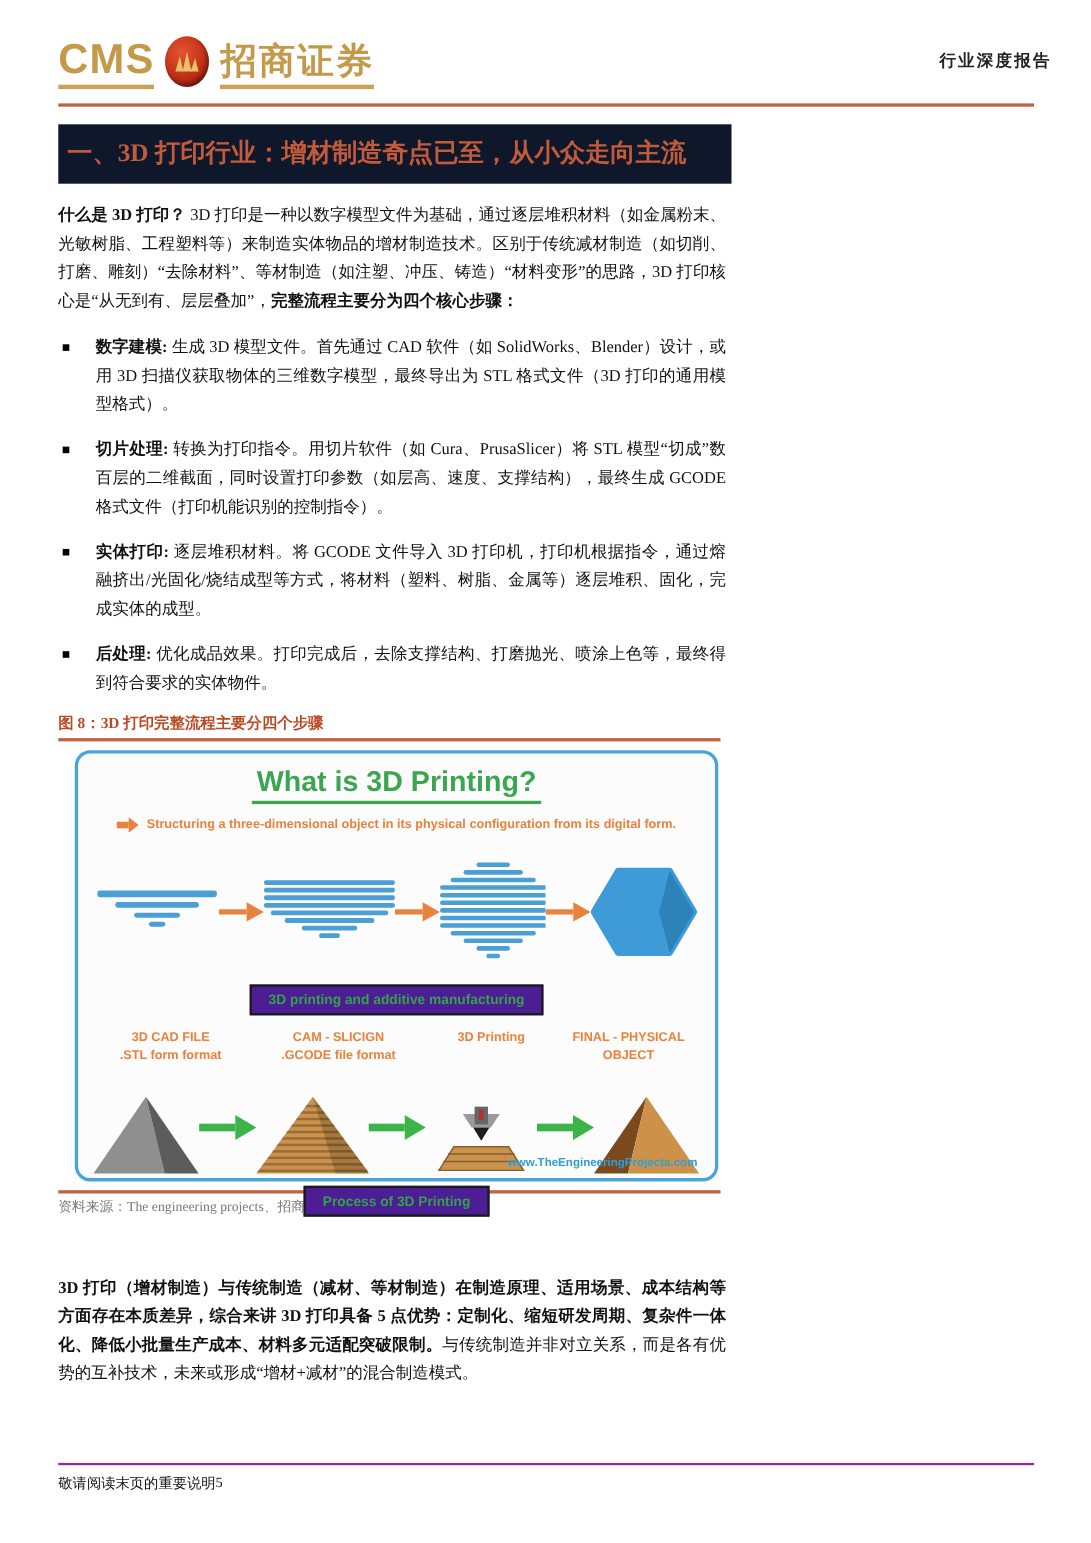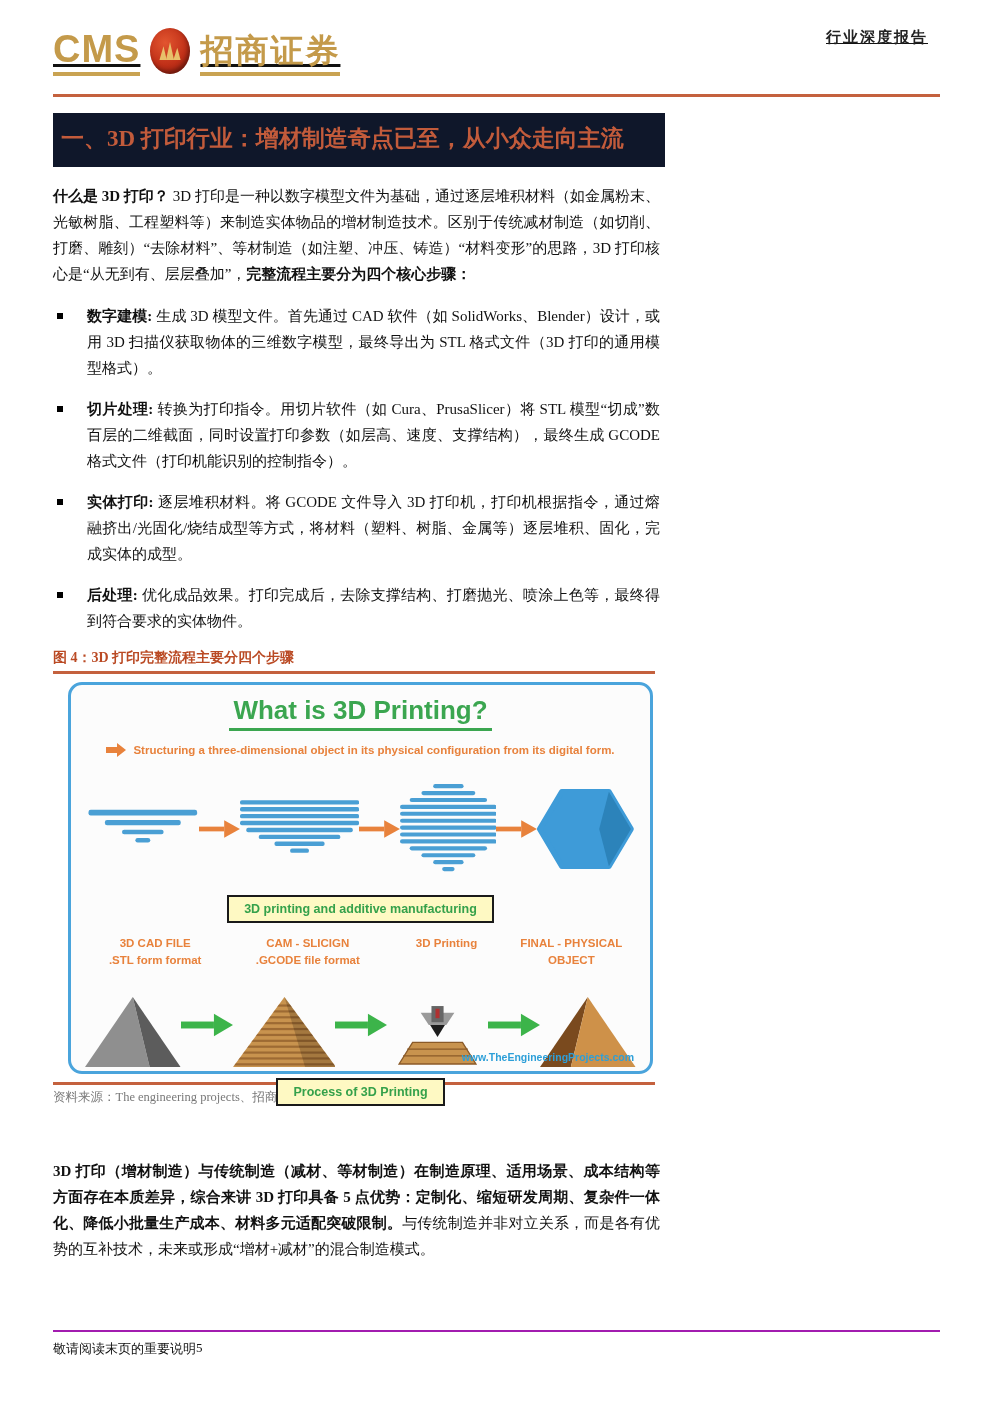--- a/index.html
+++ b/index.html
@@ -1,22 +1,22 @@
 <!DOCTYPE html>
 <html><head>
 <meta charset="utf-8">
 <style>
   * { margin:0; padding:0; box-sizing:border-box; }
   html,body { background:#ffffff; }
   body { width:992px; font-family:"Liberation Serif", serif; color:#111; }
   .page { position:relative; width:992px; height:1403px; background:#fff; overflow:hidden; }
 
   
-  .header-row { display:flex; justify-content:space-between; align-items:flex-start;
-                margin:28px 64px 0 53px; height:58px;text-decoration:underline; }
+  .header-row { display:flex; justify-content:space-between; align-items:center;
+                margin:28px 36px 0 53px; height:58px; }
   .logo { display:flex; align-items:flex-end; gap:10px; }
   .logo-cms { font-family:"Liberation Sans", sans-serif; font-weight:bold; font-size:38px;
               color:#C49A4A; line-height:1; border-bottom:4px solid #C9A352; padding-bottom:4px; letter-spacing:1px; }
   .m-badge { width:40px; height:46px; border-radius:50%;
              background:radial-gradient(circle at 38% 32%, #E2552F 0%, #C03018 55%, #8E1B0E 100%);
              display:flex; align-items:center; justify-content:center; margin-bottom:2px;
              box-shadow:inset -2px -3px 4px rgba(0,0,0,.35); }
   .m-badge svg { width:26px; height:22px; }
   .logo-brand { font-weight:bold; font-size:33px; color:#C49A4A; line-height:1;
                 border-bottom:4px solid #C9A352; padding-bottom:4px; letter-spacing:2px; }
@@ -43,21 +43,21 @@
                  padding-bottom:4px; border-bottom:3px solid #C4613E; }
   .fig-box { position:relative; margin:8px 0 0 15px; width:585px; height:392px;
              border:3px solid #4AA4DC; border-radius:14px; background:#FCFCFC; padding:10px 12px; }
   .fig-title-wrap { text-align:center; }
   .fig-title { display:inline-block; font-family:"Liberation Sans", sans-serif; font-weight:bold;
                font-size:26px; color:#3BA650; border-bottom:3px solid #3BA650; padding:0 4px 2px; }
   .fig-subtitle { margin-top:12px; display:flex; align-items:center; justify-content:center; gap:7px;
                   font-family:"Liberation Sans", sans-serif; font-weight:bold; font-size:11.5px; color:#E8823C; }
   .shapes-row { margin-top:12px; display:flex; align-items:center; justify-content:space-between; padding:0 4px; height:120px; }
   .mid-box-row { margin-top:6px; text-align:center; }
-  .g-box { display:inline-block; border:2px solid #1a1a1a; background:#fef9c3; color:#35A14B;
+  .g-box { display:inline-block; border:2px solid #1a1a1a; background:#4c1d95; color:#35A14B;
            font-family:"Liberation Sans", sans-serif; font-weight:bold; font-size:12.5px; padding:5px 15px; }
   .steps-labels { margin-top:12px; display:grid; grid-template-columns:26% 29% 21% 24%;
                   font-family:"Liberation Sans", sans-serif; font-weight:bold; font-size:11.5px;
                   color:#E8823C; text-align:center; line-height:1.45; }
   .pyr-row { margin-top:6px; display:flex; align-items:flex-end; justify-content:space-between; padding:0 2px; height:96px; }
   .pyr-row .arrow-slot { align-self:center; margin-top:10px; }
   .bottom-box-row { margin-top:8px; text-align:center; }
   .fig-site { position:absolute; right:16px; bottom:8px; font-family:"Liberation Sans", sans-serif;
               font-weight:bold; font-size:10.5px; color:#2D9FD8; }
   .fig-bottom-rule { margin-top:8px; width:602px; height:3px; background:#C4613E; }
@@ -97,21 +97,21 @@
 
     <p class="body-par"><b class="lead">什么是 3D 打印？</b><span>3D 打印是一种以数字模型文件为基础，通过逐层堆积材料（如金属粉末、光敏树脂、工程塑料等）来制造实体物品的增材制造技术。区别于传统减材制造（如切削、打磨、雕刻）“去除材料”、等材制造（如注塑、冲压、铸造）“材料变形”的思路，3D 打印核心是“从无到有、层层叠加”，</span><b>完整流程主要分为四个核心步骤：</b></p>
 
     <ul class="bullets">
       <li><b>数字建模:</b><span>生成 3D 模型文件。首先通过 CAD 软件（如 SolidWorks、Blender）设计，或用 3D 扫描仪获取物体的三维数字模型，最终导出为 STL 格式文件（3D 打印的通用模型格式）。</span></li>
       <li><b>切片处理:</b><span>转换为打印指令。用切片软件（如 Cura、PrusaSlicer）将 STL 模型“切成”数百层的二维截面，同时设置打印参数（如层高、速度、支撑结构），最终生成 GCODE 格式文件（打印机能识别的控制指令）。</span></li>
       <li><b>实体打印:</b><span>逐层堆积材料。将 GCODE 文件导入 3D 打印机，打印机根据指令，通过熔融挤出/光固化/烧结成型等方式，将材料（塑料、树脂、金属等）逐层堆积、固化，完成实体的成型。</span></li>
       <li><b>后处理:</b><span>优化成品效果。打印完成后，去除支撑结构、打磨抛光、喷涂上色等，最终得到符合要求的实体物件。</span></li>
     </ul>
 
-    <div class="fig-caption">图 4：3D 打印完整流程主要分四个步骤</div>
+    <div class="fig-caption">图 8：3D 打印完整流程主要分四个步骤</div>
 
     <div class="fig-box">
       <div class="fig-title-wrap">
         <span class="fig-title">What is 3D Printing?</span>
       </div>
       <div class="fig-subtitle">
         <svg width="20" height="14" viewBox="0 0 20 14">
             <rect x="0" y="4" width="11" height="6" fill="#E8823C"></rect>
             <polygon points="11,0 20,7 11,14" fill="#E8823C"></polygon>
           </svg>

